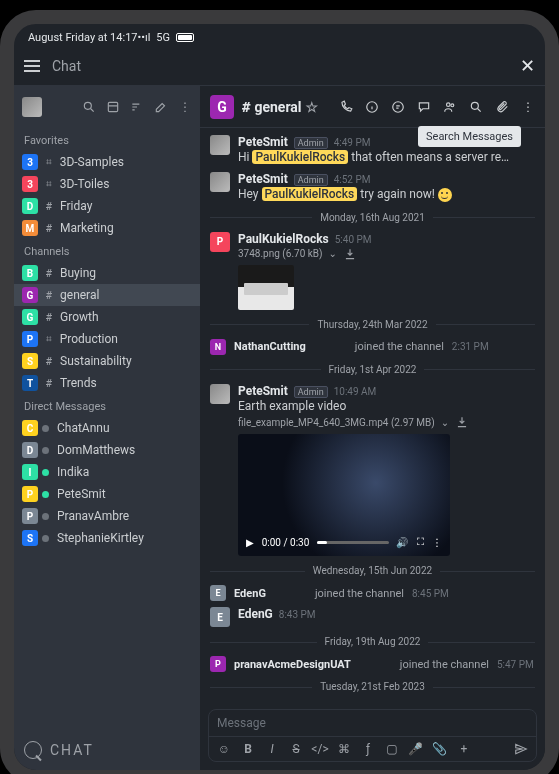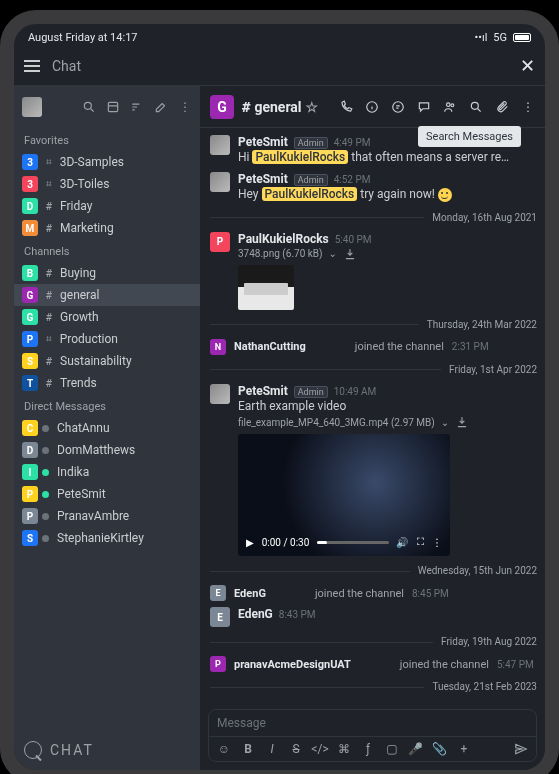--- a/index.html
+++ b/index.html
@@ -19,21 +19,20 @@
   border: 14px solid #3a3a3c;
   border-radius: 36px;
   position: relative;
   overflow: hidden;
   display: flex;
   flex-direction: column;
 }
 .status-bar {
   height: 22px;
   display: flex;
-  justify-content: space-between;
   align-items: flex-end;
   padding: 0 14px 2px;
   font-size: 11px;
   color: #e4e7ea;
 }
 .status-right { display: flex; gap: 6px; align-items: center; }
 .battery { width: 18px; height: 9px; border: 1px solid #fff; border-radius: 2px; position: relative; }
 .battery::after { content: ""; position: absolute; background: #fff; inset: 1px; border-radius: 1px; }
 .top-bar {
   height: 40px;
@@ -134,21 +133,21 @@
 }
 .msg-avatar { width: 20px; height: 20px; border-radius: 3px; background: #555; flex-shrink: 0; display: flex; align-items: center; justify-content: center; font-size: 10px; font-weight: bold; color: #fff; }
 .msg-body { flex: 1; min-width: 0; }
 .msg-head { display: flex; gap: 6px; align-items: baseline; }
 .msg-user { font-weight: bold; font-size: 12px; color: #e4e7ea; }
 .admin-tag { font-size: 9px; background: #2f343d; color: #9ea2a8; padding: 0 3px; border-radius: 2px; border: 1px solid #4a5060; }
 .msg-time { font-size: 10px; color: #6c727a; }
 .msg-text { font-size: 12px; line-height: 1.4; }
 .mention { background: #ffd95a; color: #2f343d; padding: 0 3px; border-radius: 3px; font-weight: 500; }
 .date-div {
-  text-align: right;
+  text-align: center;
   font-size: 10px;
   color: #9ea2a8;
   padding: 6px 0;
   position: relative;
 }
 .date-div::before {
   content: "";
   position: absolute;
   left: 10px; right: 10px; top: 50%;
   height: 1px;

